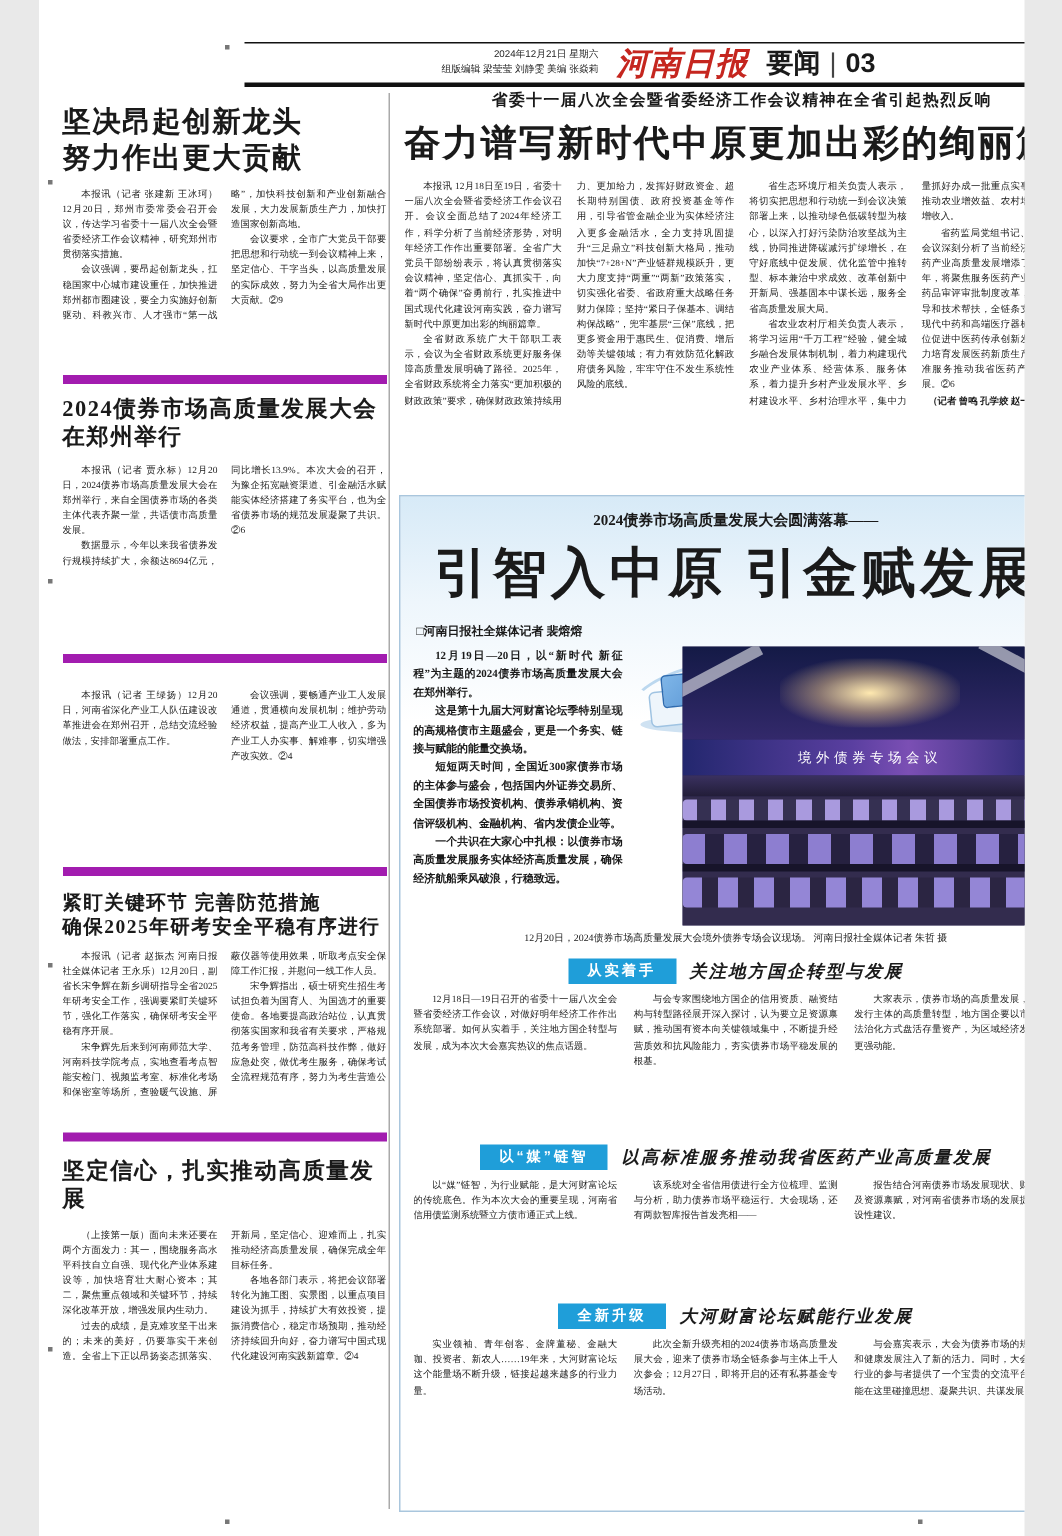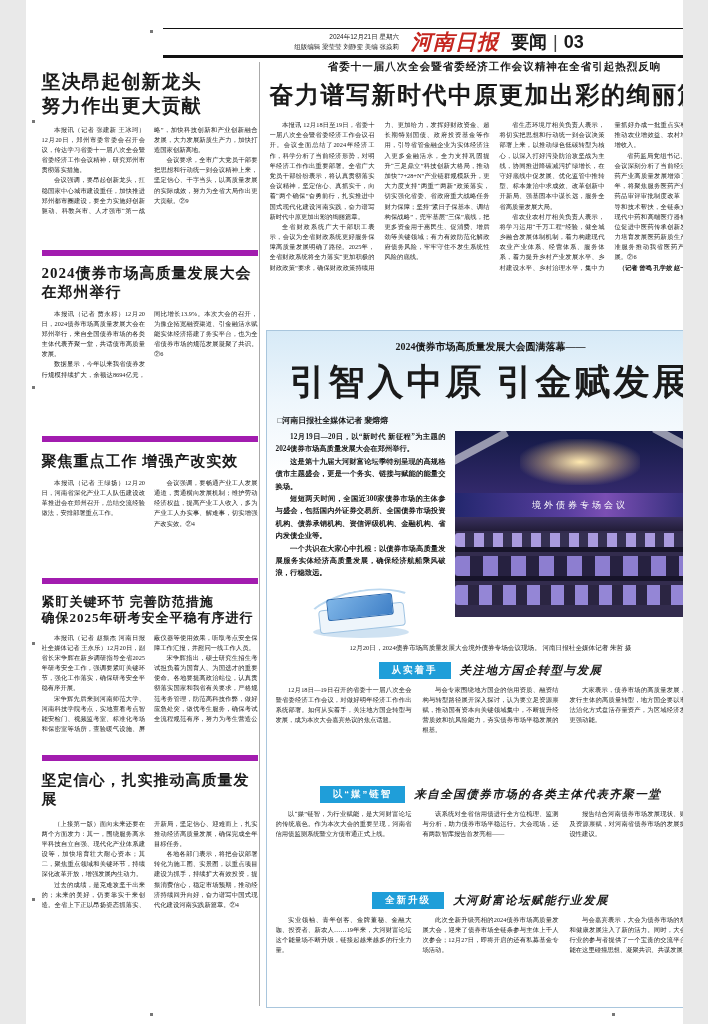--- a/index.html
+++ b/index.html
@@ -28,21 +28,21 @@
   .cols4{columns:4;column-gap:10px;font-size:6.3px;line-height:1.62;text-align:justify;height:196px;overflow:hidden;margin-top:9px;}
   .m-byline{text-indent:0 !important;text-align:right;font-weight:bold;}
   
   .feature{position:absolute;left:240px;top:330px;width:450px;height:678px;box-sizing:border-box;
            border:1px solid #a9c6dd;background:linear-gradient(180deg,#d7eaf7 0,#eef6fc 70px,#ffffff 150px);
            padding:7px 9px;}
   .f-kicker{text-align:center;font-size:10px;font-weight:bold;margin:2px 0 4px 0;}
   .f-title{text-align:center;font-size:36px;font-weight:900;letter-spacing:3px;margin:0 0 8px 0;}
   .f-byline{font-size:8px;font-weight:bold;margin:0 0 5px 2px;font-family:Liberation Serif, serif;}
   .f-row{display:flex;gap:9px;}
-  .f-left{width:172px;display:flex;flex-direction:column;}
+  .f-left{width:172px;display:flex;}
   .f-intro{font-size:7.3px;line-height:1.7;font-weight:600;text-align:justify;}
   .f-intro p{margin:0;text-indent:2em;}
   
   .f-photo{width:251px;height:186px;position:relative;overflow:hidden;background:#2a2450;flex:none;}
   .ph-ceiling{position:absolute;left:0;top:0;width:100%;height:62px;
               background:linear-gradient(180deg,#141a46,#33296b);}
   .ph-glow{position:absolute;left:50%;top:8px;width:120px;height:46px;transform:translateX(-50%);
            background:radial-gradient(ellipse at center,#ffe9b0 0%,rgba(255,215,140,.45) 40%,rgba(255,215,140,0) 75%);}
   .streak{position:absolute;width:70px;height:8px;background:rgba(255,255,255,.55);transform:rotate(-28deg);}
   .streak.s1{left:-14px;top:14px;}
@@ -123,23 +123,20 @@
       <div>2024债券市场高质量发展大会</div>
       <div>在郑州举行</div>
     </div>
     <div class="cols2" style="height:118px;margin-top:7px;">
       <p>本报讯（记者 贾永标）12月20日，2024债券市场高质量发展大会在郑州举行，来自全国债券市场的各类主体代表齐聚一堂，共话债市高质量发展。</p>
       <p>数据显示，今年以来我省债券发行规模持续扩大，余额达8694亿元，同比增长13.9%。本次大会的召开，为豫企拓宽融资渠道、引金融活水赋能实体经济搭建了务实平台，也为全省债券市场的规范发展凝聚了共识。②6</p>
     </div>
   </div>
 
   <div class="lart divider-top" style="top:436px;padding-top:10px;">
-    <div class="ttl" style="font-size:15px;">
-      <div>聚焦重点工作 增强产改实效</div>
-    </div>
     <div class="cols2" style="height:92px;margin-top:7px;">
       <p>本报讯（记者 王绿扬）12月20日，河南省深化产业工人队伍建设改革推进会在郑州召开，总结交流经验做法，安排部署重点工作。</p>
       <p>会议强调，要畅通产业工人发展通道，贯通横向发展机制；维护劳动经济权益，提高产业工人收入，多为产业工人办实事、解难事，切实增强产改实效。②4</p>
     </div>
   </div>
 
   <div class="lart divider-top" style="top:578px;padding-top:10px;font-family:Liberation Serif, serif;">
     <div class="ttl" style="font-size:13px;">
       <div>紧盯关键环节 完善防范措施</div>
       <div>确保2025年研考安全平稳有序进行</div>
@@ -224,21 +221,21 @@
       <div class="cols3 sec-h1">
         <p>12月18日—19日召开的省委十一届八次全会暨省委经济工作会议，对做好明年经济工作作出系统部署。如何从实着手，关注地方国企转型与发展，成为本次大会嘉宾热议的焦点话题。</p>
         <p>与会专家围绕地方国企的信用资质、融资结构与转型路径展开深入探讨，认为要立足资源禀赋，推动国有资本向关键领域集中，不断提升经营质效和抗风险能力，夯实债券市场平稳发展的根基。</p>
         <p>大家表示，债券市场的高质量发展，离不开发行主体的高质量转型，地方国企要以市场化、法治化方式盘活存量资产，为区域经济发展注入更强动能。</p>
       </div>
     </div>
 
     <div class="f-sec">
       <div class="f-sec-head">
         <span class="badge">以“媒”链智</span>
-        <span class="f-sec-title">来自全国债券市场的各类主体代表齐聚一堂</span>
+        <span class="f-sec-title">以高标准服务推动我省医药产业高质量发展</span>
       </div>
       <div class="cols3 sec-h2">
         <p>以“媒”链智，为行业赋能，是大河财富论坛的传统底色。作为本次大会的重要呈现，河南省信用债监测系统暨立方债市通正式上线。</p>
         <p>该系统对全省信用债进行全方位梳理、监测与分析，助力债券市场平稳运行。大会现场，还有两款智库报告首发亮相——</p>
         <p>报告结合河南债券市场发展现状、财政实力及资源禀赋，对河南省债券市场的发展提出了建设性建议。</p>
       </div>
     </div>
 
     <div class="f-sec">
       <div class="f-sec-head">

